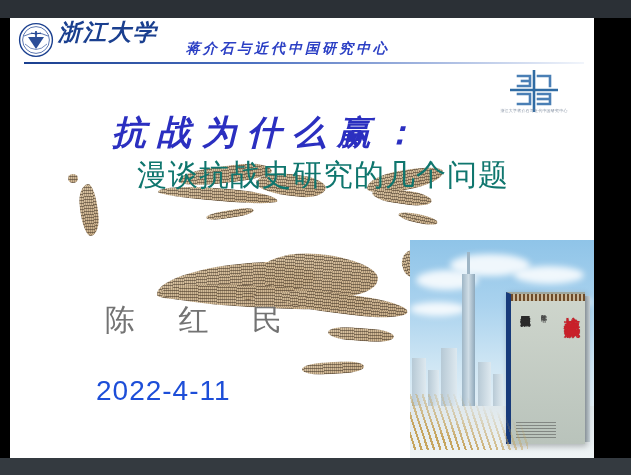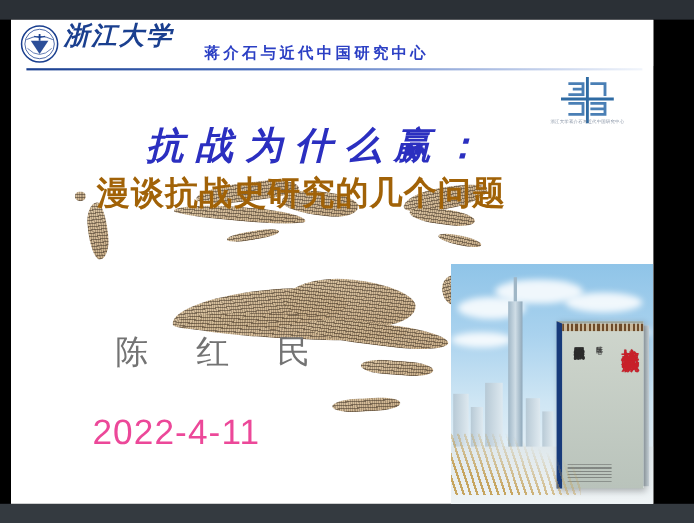--- a/index.html
+++ b/index.html
@@ -23,21 +23,21 @@
   .zju-logo{position:absolute;left:8px;top:4px;width:36px;height:36px;}
   .zju-name{position:absolute;left:48px;top:3px;}
   .zju-cn{font-family:"Liberation Serif","DejaVu Serif",serif;
           font-size:23px;font-weight:bold;color:#1a3f8f;letter-spacing:2px;
           font-style:italic;line-height:24px;}
   .zju-en{font-size:8.5px;font-weight:bold;color:#1a3f8f;letter-spacing:1.6px;
           line-height:11px;margin-top:1px;}
   .center-name{position:absolute;left:176px;top:22px;
           font-family:"Liberation Serif","DejaVu Serif",serif;
           font-size:14px;font-weight:bold;color:#2b3fc4;letter-spacing:3px;
-          }
+          font-style:italic;}
   .header-rule{position:absolute;left:14px;top:44px;width:560px;height:2px;
           background:linear-gradient(to right,#1a3f8f 0%,#4a6fc0 40%,rgba(200,215,240,0.25) 100%);}
 
   
   .emblem{position:absolute;left:486px;top:50px;width:76px;height:56px;}
   .emblem svg{display:block;}
   .emblem-caption{position:absolute;left:489px;top:90px;width:70px;height:8px;
           font-size:4px;color:#6f7d92;letter-spacing:0.2px;text-align:center;
           overflow:hidden;white-space:nowrap;opacity:.85;}
 
@@ -45,34 +45,34 @@
   .collage{position:absolute;left:0;top:150px;width:584px;height:260px;
            pointer-events:none;}
   .frag{position:absolute;
         background-image:
           repeating-linear-gradient(0deg,rgba(60,45,30,.55) 0 1px,rgba(0,0,0,0) 1px 3px),
           repeating-linear-gradient(90deg,rgba(60,45,30,.30) 0 1px,rgba(0,0,0,0) 1px 2px),
           linear-gradient(160deg,#d9c3a0,#c9ac84);
         opacity:.95;}
 
   
-  .title-main{position:absolute;left:123px;top:92px;width:420px;
+  .title-main{position:absolute;left:102px;top:92px;width:420px;
         font-family:"Liberation Serif","DejaVu Serif",serif;
         font-size:34px;font-weight:bold;font-style:italic;
         color:#2b2fc0;letter-spacing:11px;white-space:nowrap;}
   .title-sub{position:absolute;left:78px;top:137px;width:470px;
         font-family:"Liberation Sans","DejaVu Sans",sans-serif;
-        font-size:30px;font-weight:bold;color:#a16207;letter-spacing:1px;
-        text-align:left;white-space:nowrap;}
+        font-size:30px;font-weight:normal;color:#0f766e;letter-spacing:1px;
+        text-align:center;white-space:nowrap;}
   .speaker{position:absolute;left:95px;top:282px;
         font-family:"Liberation Serif","DejaVu Serif",serif;
         font-size:30px;color:#737373;letter-spacing:18px;white-space:nowrap;}
-  .talk-date{position:absolute;left:74px;top:357px;
+  .talk-date{position:absolute;left:86px;top:357px;
         font-family:"Liberation Sans","DejaVu Sans",sans-serif;
-        font-size:32px;color:#ec4899;letter-spacing:1px;white-space:nowrap;}
+        font-size:28px;color:#1d4ed8;letter-spacing:1px;white-space:nowrap;}
 
   
   .photo{position:absolute;left:400px;top:222px;width:184px;height:228px;overflow:hidden;}
   .sky{position:absolute;inset:0;
        background:linear-gradient(to bottom,#8fc4e8 0%,#a9d2ee 28%,#cfe6f4 55%,#e6f0f6 78%,#eef4f7 100%);}
   .cloud{position:absolute;background:rgba(255,255,255,.85);border-radius:50%;filter:blur(3px);}
   .tower{position:absolute;left:52px;top:34px;width:13px;height:150px;
          background:linear-gradient(to right,#9fb6c6,#cfdde6,#8fa8ba);}
   .tower:after{content:"";position:absolute;left:5px;top:-22px;width:3px;height:22px;background:#9fb6c6;}
   .bldg{position:absolute;bottom:58px;background:linear-gradient(to right,#b4c6d2,#dfe9ef);opacity:.9;}

